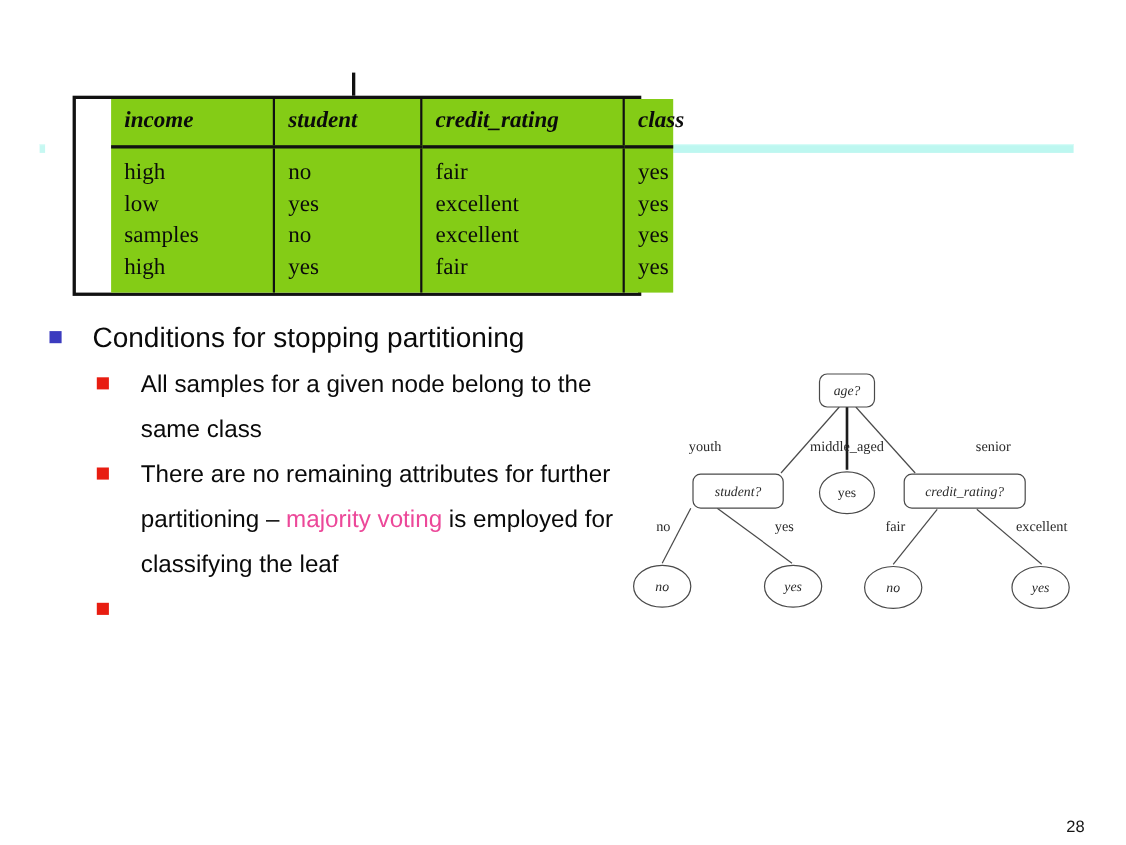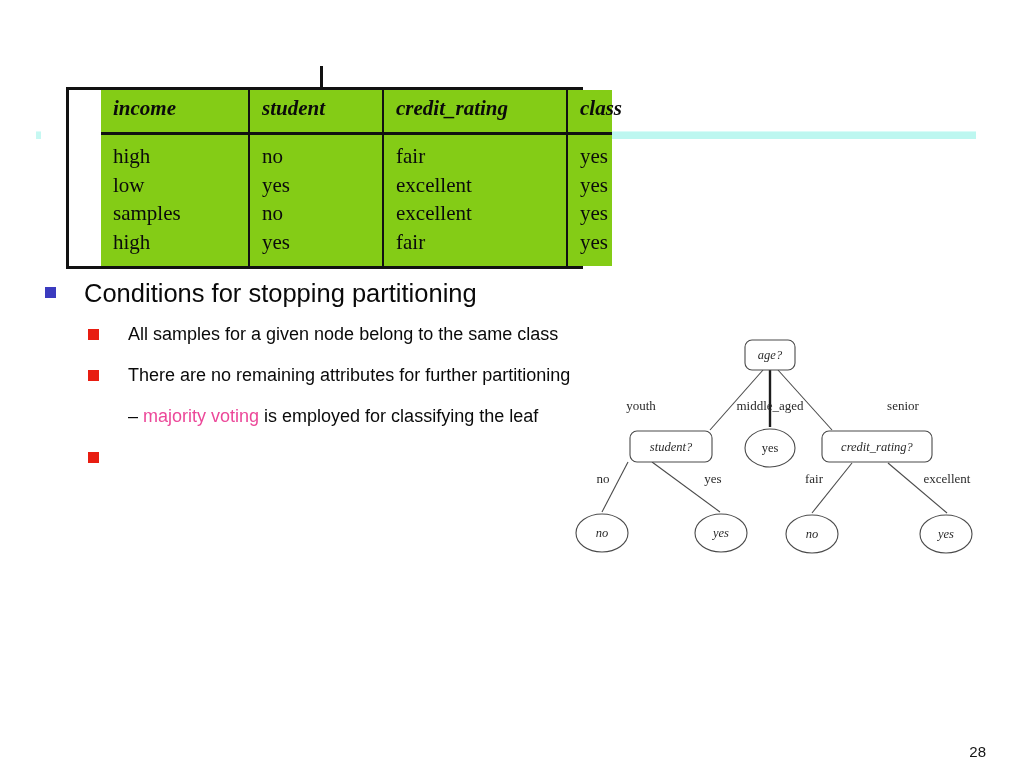--- a/index.html
+++ b/index.html
@@ -93,21 +93,21 @@
     font-weight: 400;
     padding-top: 7px;
   }
   .cell-stack { display: block; }
   .cell-stack span { display: block; white-space: nowrap; }
 
   
   .bullets {
     position: absolute;
     left: 40px;
-    top: 274px;
+    top: 288px;
     width: 540px;
   }
   .lvl1 {
     position: relative;
     padding-left: 44px;
     font-size: 25.5px;
     line-height: 38px;
     color: #0a0a0a;
   }
   .lvl1 > .marker {
@@ -116,21 +116,21 @@
     top: 13px;
     width: 11px;
     height: 11px;
     background: #3b3bbf;
   }
   .sublist { margin-top: 2px; }
   .lvl2 {
     position: relative;
     padding-left: 45px;
     margin-left: 43px;
-    font-size: 18px;
+    font-size: 22px;
     line-height: 41px;
     color: #0a0a0a;
   }
   .lvl2 > .marker {
     position: absolute;
     left: 5px;
     top: 15px;
     width: 11px;
     height: 11px;
     background: #e81d11;

